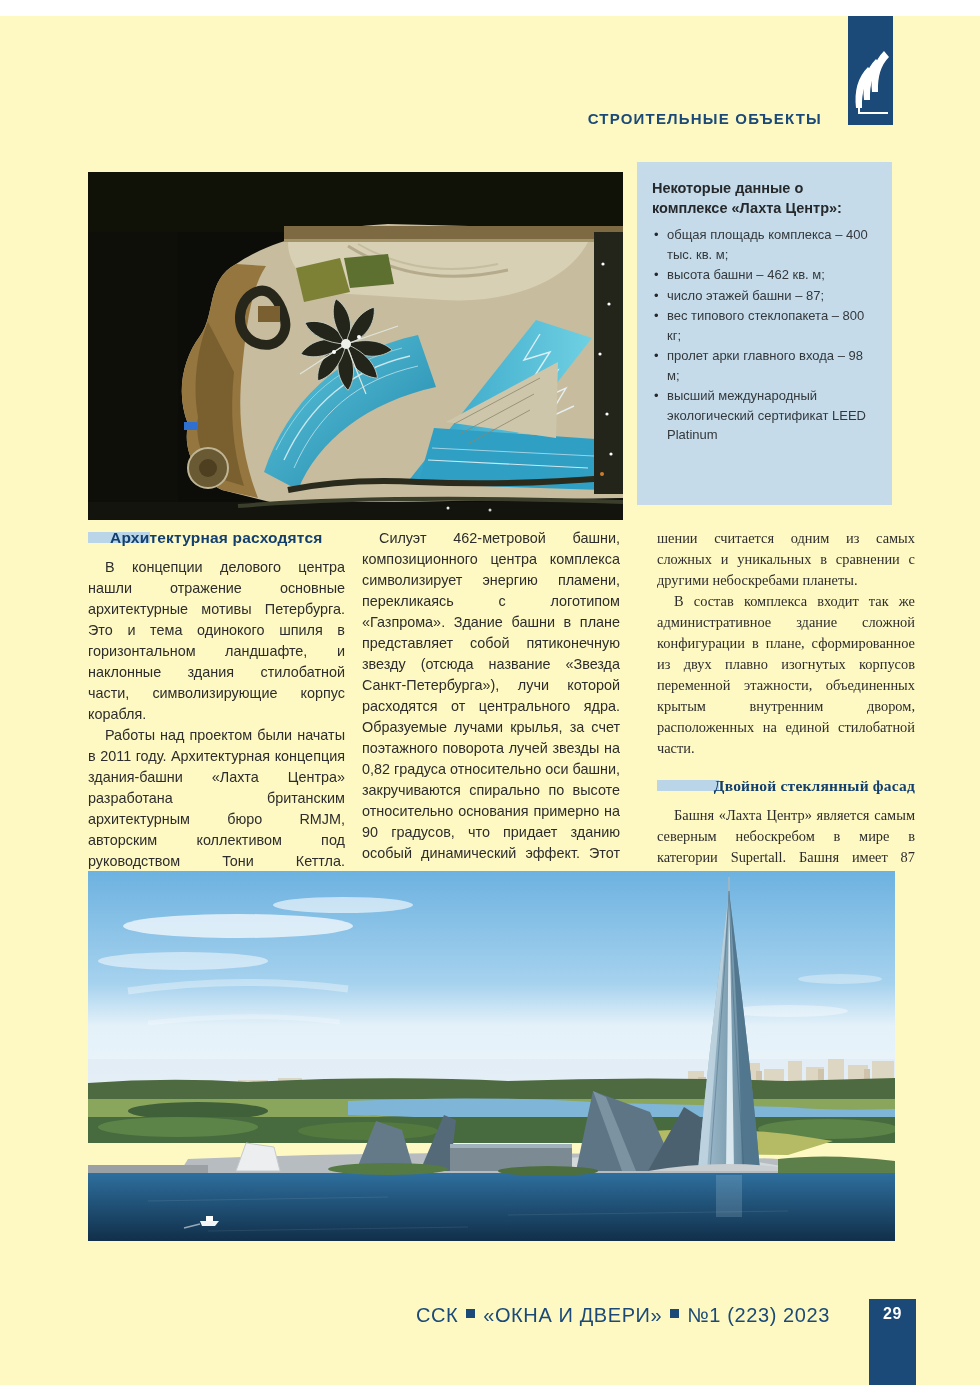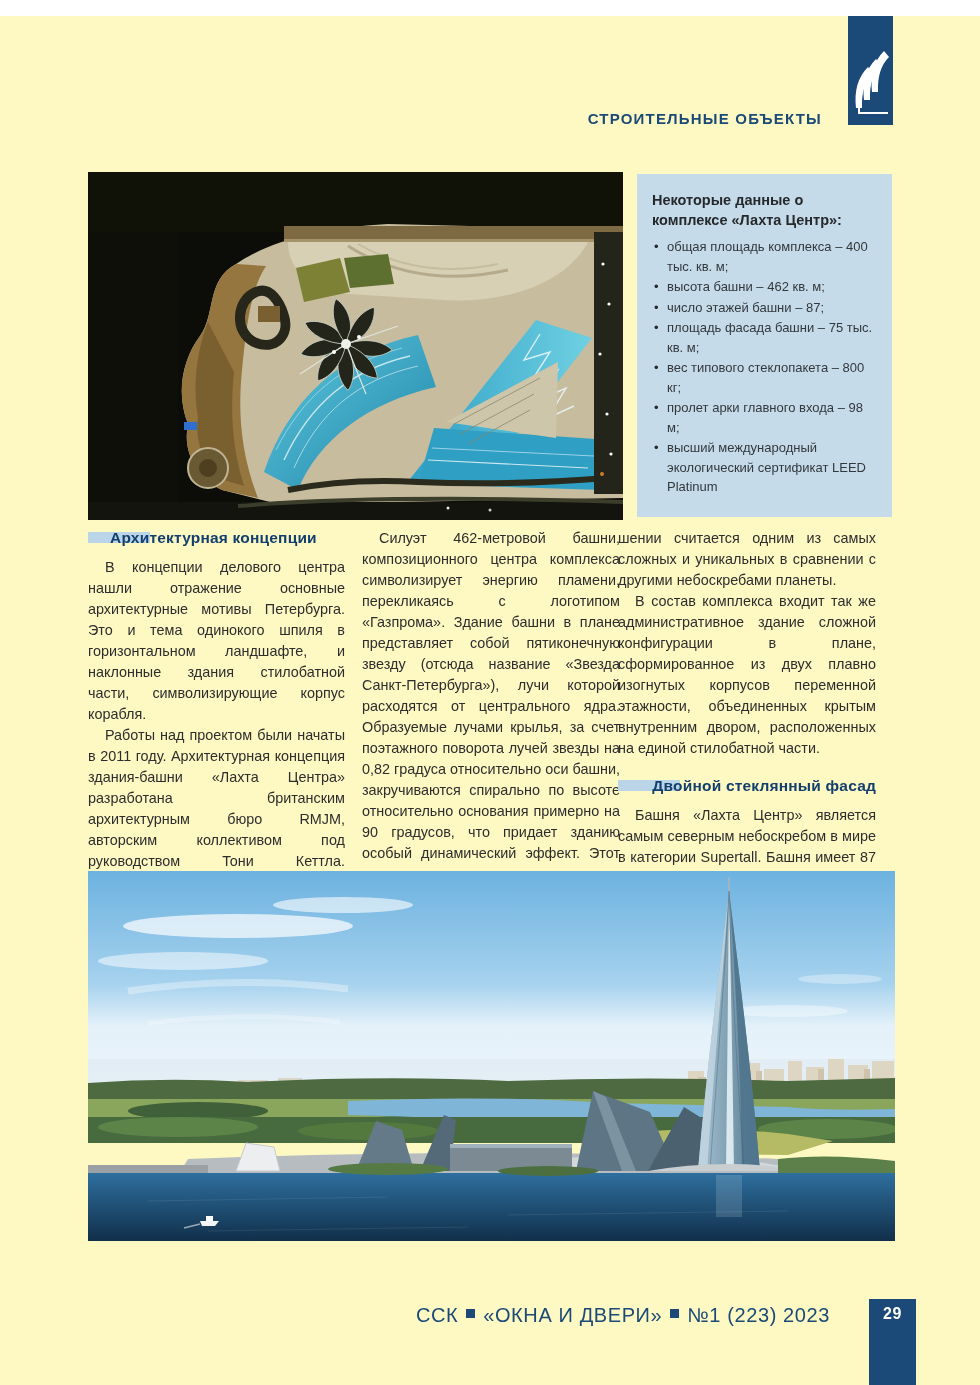--- a/index.html
+++ b/index.html
@@ -12,33 +12,33 @@
   .kicker{
     position:absolute;right:158px;top:94px;color:#1b4a78;font-size:15px;font-weight:bold;
     letter-spacing:1.2px;white-space:nowrap;
   }
   
   .aerial{position:absolute;left:88px;top:156px;width:535px;height:348px;}
   .panorama{position:absolute;left:88px;top:855px;width:807px;height:370px;}
   .aerial svg,.panorama svg{display:block;width:100%;height:100%;}
   
   .factbox{
-    position:absolute;left:637px;top:158px;width:255px;height:343px;background:#c5dbe9;
+    position:absolute;left:637px;top:146px;width:255px;height:343px;background:#c5dbe9;
     box-sizing:border-box;padding:16px 14px 10px 15px;color:#33383c;
   }
   .factbox-title{font-size:14.5px;font-weight:bold;color:#26292c;line-height:20px;margin:0 0 7px 0;}
   .factbox ul{list-style:none;margin:0;padding:0;font-size:13px;line-height:19.5px;}
   .factbox li{position:relative;padding-left:15px;margin:0 0 1px 0;}
   .factbox li::before{content:"•";position:absolute;left:2px;top:0;color:#26292c;}
   
   .columns{position:absolute;left:88px;top:512px;width:807px;color:#2d2d2d;}
   .col{position:absolute;top:0;width:258px;font-size:14.4px;line-height:21px;text-align:justify;}
   .col1{left:0;width:257px;}
   .col2{left:274px;}
-  .col3{left:530px;}
+  .col3{left:569px;font-family:Liberation Serif, serif;}
   .col p{margin:0;text-indent:17px;}
   .col p.noindent{text-indent:0;}
   .subhead{
     position:relative;font-size:15.5px;font-weight:bold;color:#123f6e;letter-spacing:.2px;
     margin:0 0 9px 0;padding-left:22px;line-height:20px;text-align:left;
   }
   .subhead .marker{position:absolute;left:0;top:4px;width:62px;height:11px;background:#b9d5e7;z-index:0;}
   .subhead .htext{position:relative;z-index:1;}
   .col3 .subhead{margin-top:17px;text-align:right;}
   
@@ -150,32 +150,31 @@
         <circle cx="402" cy="338" r="1.5" fill="#cfcfcf"></circle>
     </svg>
   </div>
 
   <div class="factbox">
     <p class="factbox-title">Некоторые данные о комплексе «Лахта Центр»:</p>
     <ul>
       <li>общая площадь комплекса – 400 тыс. кв. м;</li>
       <li>высота башни – 462 кв. м;</li>
       <li>число этажей башни – 87;</li>
-      <li>площадь фасада башни – 75 тыс. кв. м;</li>
       <li>вес типового стеклопакета – 800 кг;</li>
       <li>пролет арки главного входа – 98 м;</li>
       <li>высший международный экологический сертификат LEED Platinum</li>
     </ul>
   </div>
 
   <div class="columns">
     <div class="col col1">
       <h3 class="subhead">
         <span class="marker"></span>
-        <span class="htext">Архитектурная концепции</span>
+        <span class="htext">Архитектурная расходятся</span>
       </h3>
       <p>В концепции делового центра нашли отражение основные архитектурные мотивы Петербурга. Это и тема одинокого шпиля в горизонтальном ландшафте, и наклонные здания стилобатной части, символизирующие корпус корабля.</p>
       <p>Работы над проектом были начаты в 2011 году. Архитектурная концепция здания-башни «Лахта Центра» разработана британским архитектурным бюро RMJM, авторским коллективом под руководством Тони Кеттла. Проектирование осуществляли архитектурное бюро «Kettle Collective» и ЗАО «Горпроект».</p>
     </div>
     <div class="col col2">
       <p>Силуэт 462-метровой башни, композиционного центра комплекса символизирует энергию пламени, перекликаясь с логотипом «Газпрома». Здание башни в плане представляет собой пятиконечную звезду (отсюда название «Звезда Санкт-Петербурга»), лучи которой расходятся от центрального ядра. Образуемые лучами крылья, за счет поэтажного поворота лучей звезды на 0,82 градуса относительно оси башни, закручиваются спирально по высоте относительно основания примерно на 90 градусов, что придает зданию особый динамический эффект. Этот проект, в котором нет ни одного повторяющегося (типового) этажа, в техническом отно-</p>
     </div>
     <div class="col col3">
       <p class="noindent">шении считается одним из самых сложных и уникальных в сравнении с другими небоскребами планеты.</p>
       <p>В состав комплекса входит так же административное здание сложной конфигурации в плане, сформированное из двух плавно изогнутых корпусов переменной этажности, объединенных крытым внутренним двором, расположенных на единой стилобатной части.</p>

